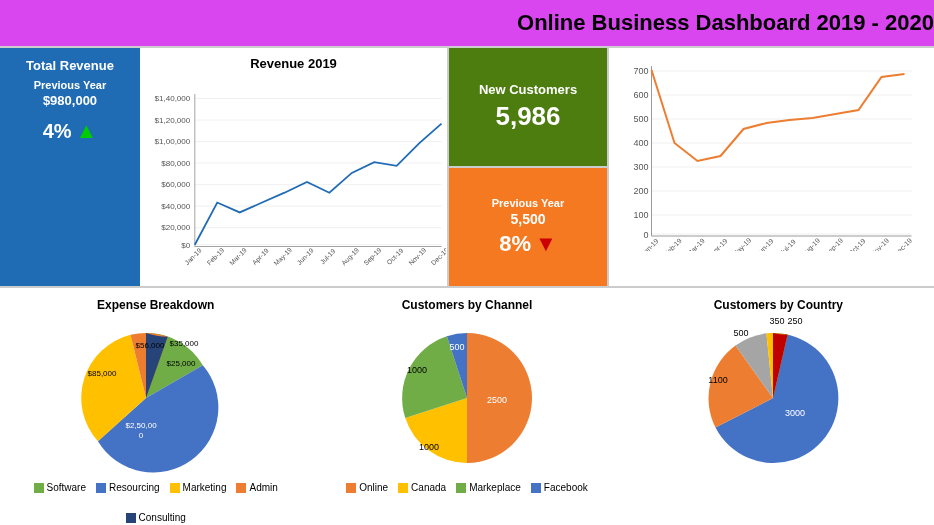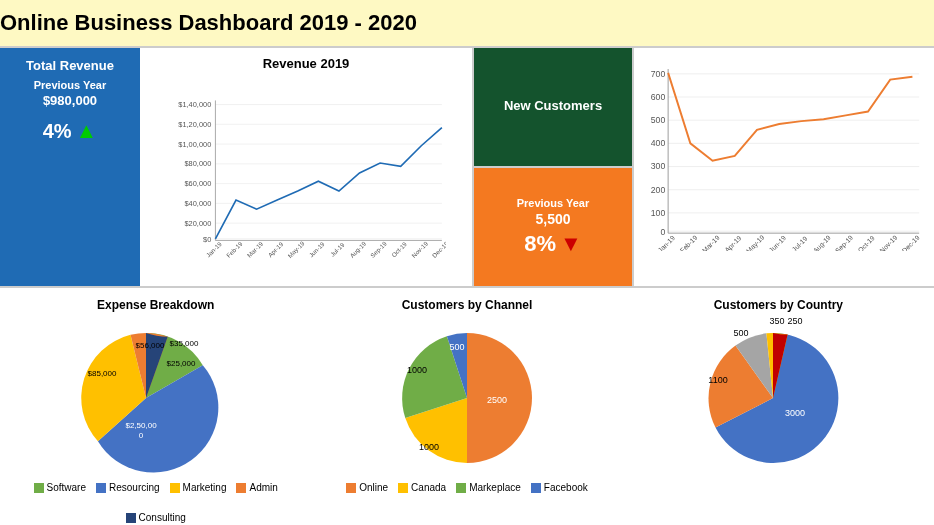--- a/index.html
+++ b/index.html
@@ -1,20 +1,20 @@
 <!DOCTYPE html>
 <html><head>
   <meta charset="utf-8">
   <style>
     * { box-sizing: border-box; margin: 0; padding: 0; }
     body { font-family: Arial, sans-serif; background: #fff; width: 934px; height: 525px; overflow: hidden; }
 
     .header {
-      background: #fef9c3;
-      text-align: left;
+      background: #d946ef;
+      text-align: right;
       padding: 10px 0;
       font-size: 22px;
       font-weight: bold;
       color: #000;
       border-bottom: 2px solid #ccc;
     }
 
     .top-section {
       display: flex;
       height: 240px;
@@ -35,39 +35,39 @@
     .total-revenue-box .label { font-size: 13px; font-weight: bold; margin-bottom: 6px; }
     .total-revenue-box .value { font-size: 22px; font-weight: bold; margin-bottom: 10px; }
     .total-revenue-box .prev-label { font-size: 11px; font-weight: bold; margin-bottom: 2px; }
     .total-revenue-box .prev-value { font-size: 13px; font-weight: bold; margin-bottom: 10px; }
     .total-revenue-box .growth { font-size: 20px; font-weight: bold; display: flex; align-items: center; gap: 4px; }
     .arrow-up { color: #00CC00; font-size: 22px; }
 
     .revenue-chart-box {
       flex: 1;
       border-right: 2px solid #ccc;
-      padding: 8px 26px;
+      padding: 8px 1px;
       position: relative;
     }
     .chart-title {
       text-align: center;
       font-size: 13px;
       font-weight: bold;
       margin-bottom: 4px;
     }
 
     .new-customers-col {
       width: 160px;
       flex-shrink: 0;
       display: flex;
       flex-direction: column;
       border-right: 2px solid #ccc;
     }
     .new-customers-top {
-      background: #14532d;
+      background: #4d7c0f;
       color: #fff;
       flex: 1;
       display: flex;
       flex-direction: column;
       justify-content: center;
       align-items: center;
       text-align: center;
       padding: 8px;
       border-bottom: 2px solid #ccc;
     }
@@ -209,20 +209,21 @@
       <text x="260" y="193" font-size="7.5" text-anchor="middle" transform="rotate(-45,260,193)" fill="#555">Sep-19</text>
       <text x="285" y="193" font-size="7.5" text-anchor="middle" transform="rotate(-45,285,193)" fill="#555">Oct-19</text>
       <text x="310" y="193" font-size="7.5" text-anchor="middle" transform="rotate(-45,310,193)" fill="#555">Nov-19</text>
       <text x="335" y="193" font-size="7.5" text-anchor="middle" transform="rotate(-45,335,193)" fill="#555">Dec-19</text>
     </svg>
   </div>
 
   <div class="new-customers-col">
     <div class="new-customers-top">
       <div class="label">New Customers</div>
+      <div class="value">5,986</div>
     </div>
     <div class="prev-customers-box">
       <div class="label">Previous Year</div>
       <div class="value">5,500</div>
       <div class="growth">
         <span>8%</span>
         <span class="arrow-down">▼</span>
       </div>
     </div>
   </div>

